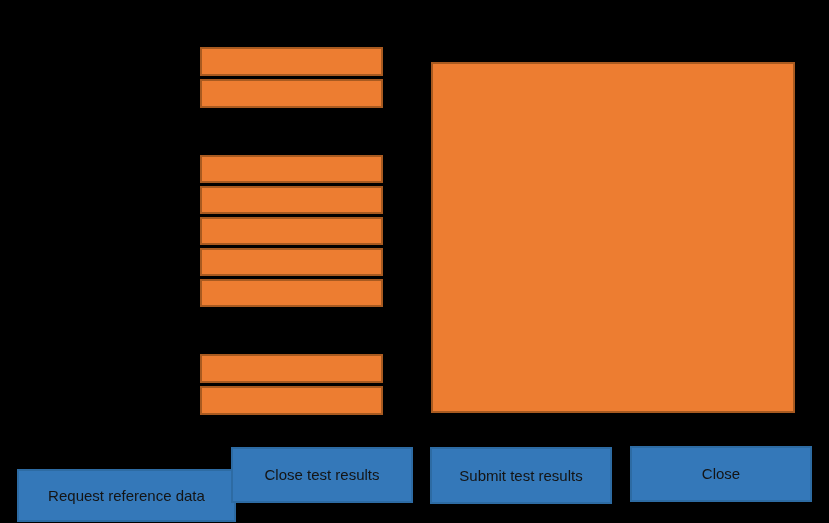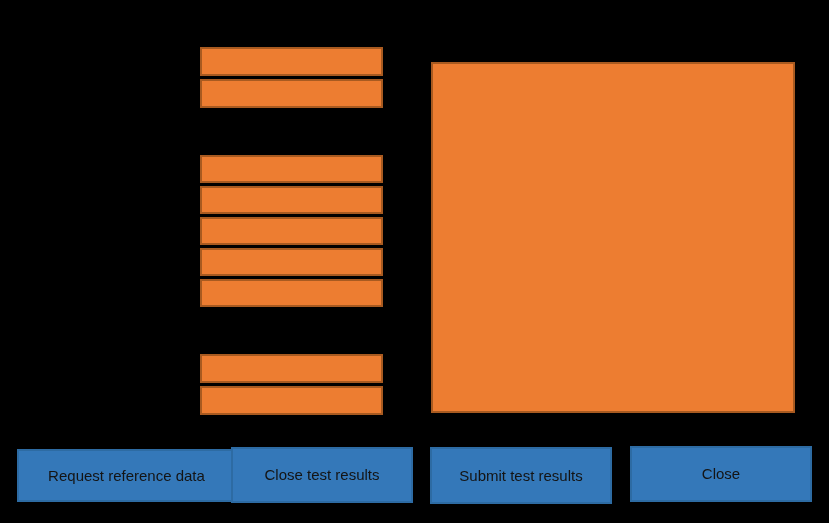--- a/index.html
+++ b/index.html
@@ -59,21 +59,21 @@
     text-align: center;
     background: var(--blue-fill, #3478B9);
     border: 2px solid var(--blue-border, #2D6BA3);
     color: var(--button-text, #141414);
     font-family: "Liberation Sans", sans-serif;
     font-size: 15px;
     line-height: 20px;
     padding: 0 22px;
     cursor: pointer;
   }
-  .btn-request { left: 17px;  top: 449px; width: 219px; height: 53px; }
+  .btn-request { left: 17px;  top: 469px; width: 219px; height: 53px; }
   .btn-load    { left: 231px; top: 447px; width: 182px; height: 56px; }
   .btn-submit  { left: 430px; top: 447px; width: 182px; height: 57px; }
   .btn-close   { left: 630px; top: 446px; width: 182px; height: 56px; }
 </style>
 </head>
 <body>
 
 <div class="canvas">
 
   <div class="bar-group bar-group-top">

